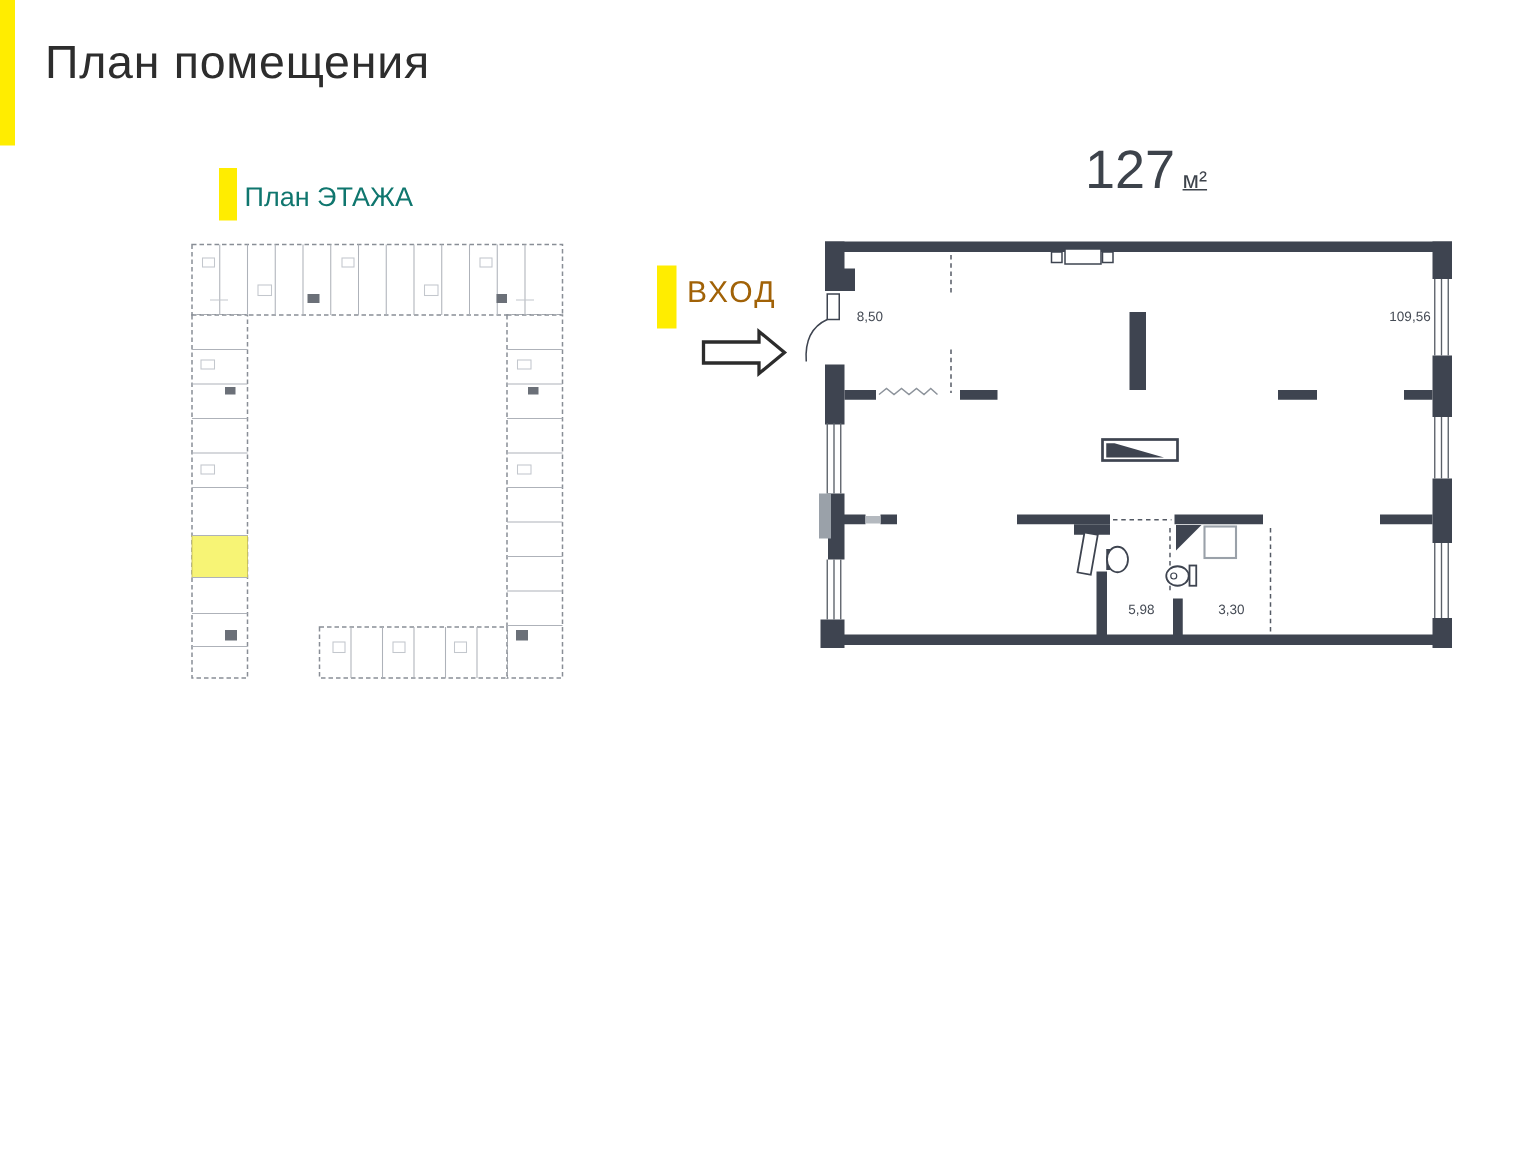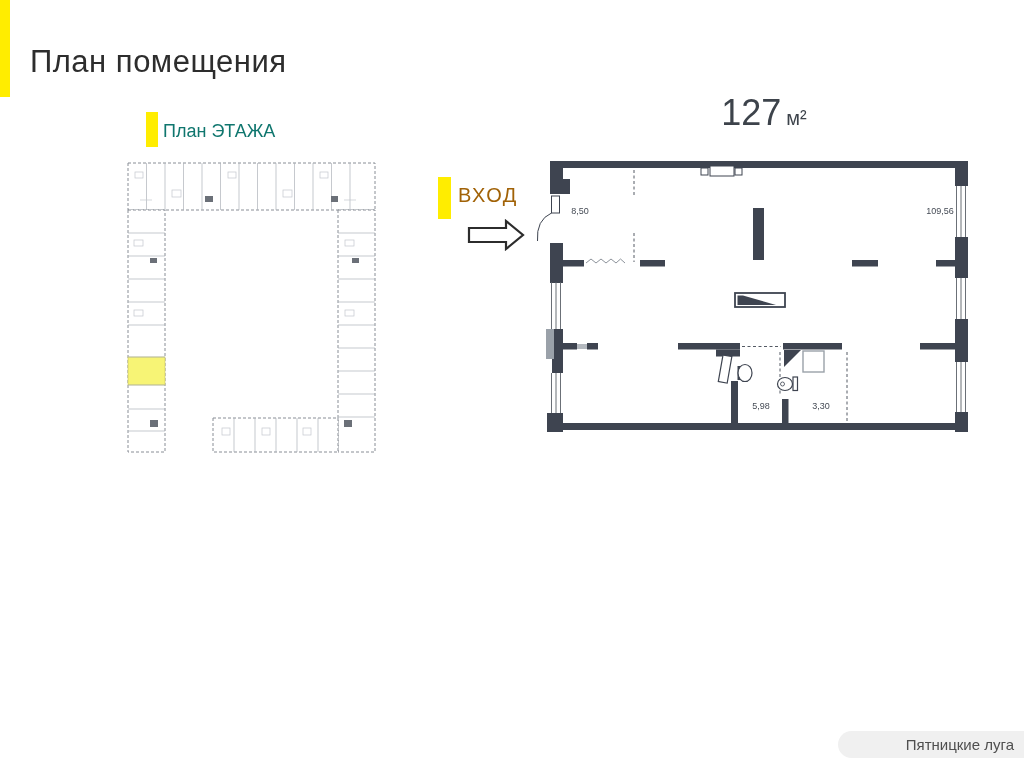--- a/index.html
+++ b/index.html
@@ -1,25 +1,25 @@
 <!DOCTYPE html>
 <html><head>
 <meta charset="utf-8">
 <style>
   html,body{margin:0;padding:0;background:#fff;}
   .stage{position:relative;width:1024px;height:768px;background:#ffffff;overflow:hidden;
          font-family:"Liberation Sans",sans-serif;color:#2d2d2d;}
   .abs{position:absolute;}
   .accent-bar{background:#ffed00;}
-  .page-title{left:30px;top:44px;font-size:31px;letter-spacing:.5px;color:#2d2d2d;}
+  .page-title{left:30px;top:24px;font-size:31px;letter-spacing:.5px;color:#2d2d2d;}
   .sub-label{font-size:18px;color:#0f766e;}
   .entrance-label{font-size:20px;letter-spacing:1.5px;color:#a16207;}
   .area-wrap{left:640px;top:92px;width:200px;text-align:center;color:#3d434b;}
   .area-num{font-size:36px;font-weight:400;margin-left:48px;}
-  .area-unit{font-size:20px;margin-left:5px;}
+  .area-unit{font-size:16px;margin-left:5px;text-decoration:underline;}
   .footer-pill{left:838px;top:731px;width:186px;height:27px;background:#f0f0f0;
                border-radius:14px 0 0 14px;line-height:27px;text-align:right;
                padding-right:0;font-size:15px;color:#4f4f4f;}
   .footer-pill span{padding-right:10px;}
   svg text{font-family:"Liberation Sans",sans-serif;}
 </style>
 </head>
 <body>
 
 <div class="stage">
@@ -203,17 +203,14 @@
     <rect x="803" y="351" width="21" height="21" fill="#ffffff" stroke="#9aa1a9" stroke-width="1.4"></rect>
 
     <g fill="#454b55" font-size="9" text-anchor="middle">
       <text x="580" y="214">8,50</text>
       <text x="940" y="214">109,56</text>
       <text x="761" y="409">5,98</text>
       <text x="821" y="409">3,30</text>
     </g>
   </svg>
 
-  <div class="abs footer-pill">
-    <span>Пятницкие луга</span>
-  </div>
 
 </div>
 
 </body></html>

